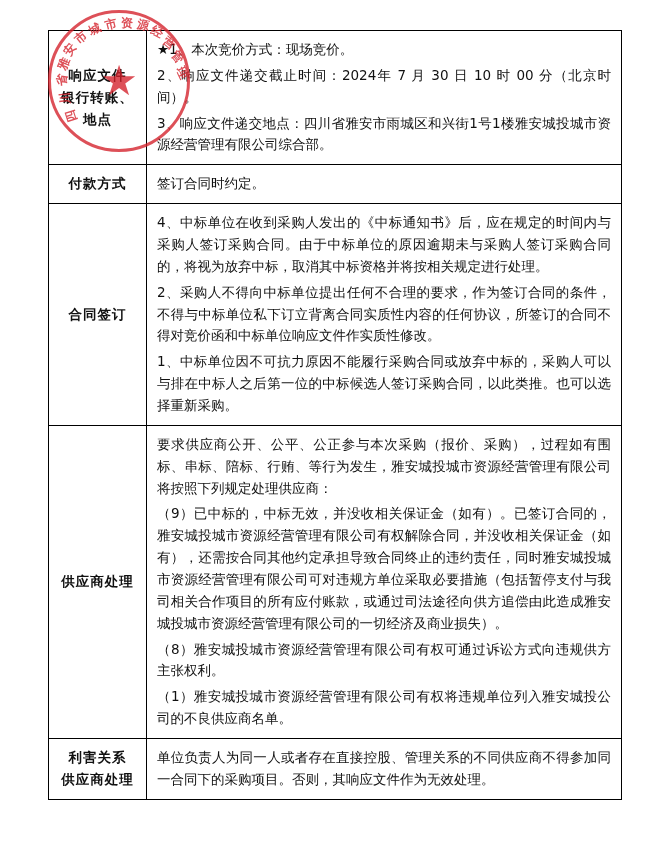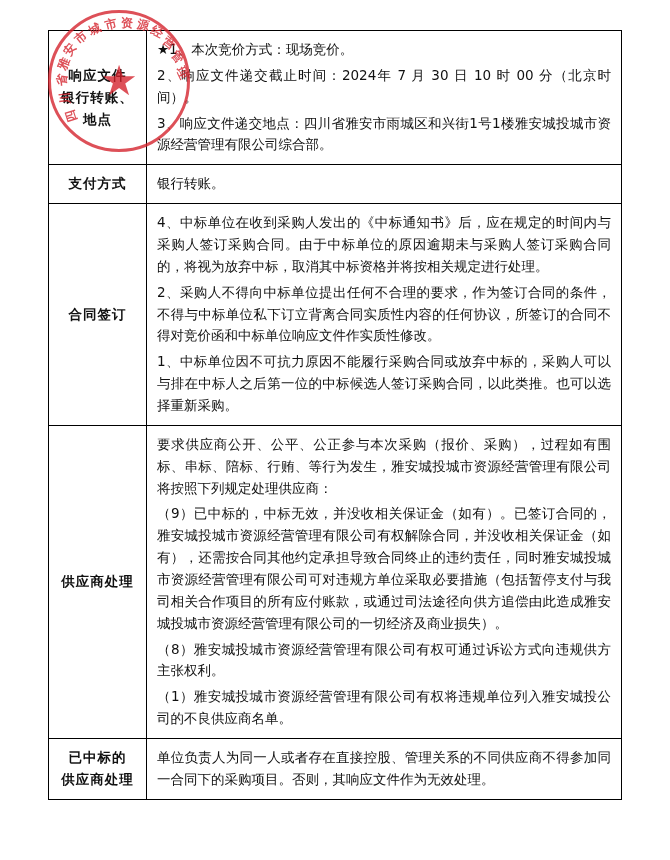--- a/index.html
+++ b/index.html
@@ -131,24 +131,24 @@
           <span class="lbl-line">银行转账、地点</span>
         </td>
         <td class="content">
           <p>★1、本次竞价方式：现场竞价。</p>
           <p>2、响应文件递交截止时间：2024年 7 月 30 日 10 时 00 分（北京时间）。</p>
           <p>3、响应文件递交地点：四川省雅安市雨城区和兴街1号1楼雅安城投城市资源经营管理有限公司综合部。</p>
         </td>
       </tr>
       <tr>
         <td class="label">
-          <span class="lbl-line">支付方式</span>
+          <span class="lbl-line">付款方式</span>
         </td>
         <td class="content content-mid">
-          <p>银行转账。</p>
+          <p>签订合同时约定。</p>
         </td>
       </tr>
       <tr>
         <td class="label">
           <span class="lbl-line">合同签订</span>
         </td>
         <td class="content">
           <p>4、中标单位在收到采购人发出的《中标通知书》后，应在规定的时间内与采购人签订采购合同。由于中标单位的原因逾期未与采购人签订采购合同的，将视为放弃中标，取消其中标资格并将按相关规定进行处理。</p>
           <p>2、采购人不得向中标单位提出任何不合理的要求，作为签订合同的条件，不得与中标单位私下订立背离合同实质性内容的任何协议，所签订的合同不得对竞价函和中标单位响应文件作实质性修改。</p>
           <p>1、中标单位因不可抗力原因不能履行采购合同或放弃中标的，采购人可以与排在中标人之后第一位的中标候选人签订采购合同，以此类推。也可以选择重新采购。</p>
@@ -160,21 +160,21 @@
         </td>
         <td class="content">
           <p>要求供应商公开、公平、公正参与本次采购（报价、采购），过程如有围标、串标、陪标、行贿、等行为发生，雅安城投城市资源经营管理有限公司将按照下列规定处理供应商：</p>
           <p>（9）已中标的，中标无效，并没收相关保证金（如有）。已签订合同的，雅安城投城市资源经营管理有限公司有权解除合同，并没收相关保证金（如有），还需按合同其他约定承担导致合同终止的违约责任，同时雅安城投城市资源经营管理有限公司可对违规方单位采取必要措施（包括暂停支付与我司相关合作项目的所有应付账款，或通过司法途径向供方追偿由此造成雅安城投城市资源经营管理有限公司的一切经济及商业损失）。</p>
           <p>（8）雅安城投城市资源经营管理有限公司有权可通过诉讼方式向违规供方主张权利。</p>
           <p>（1）雅安城投城市资源经营管理有限公司有权将违规单位列入雅安城投公司的不良供应商名单。</p>
         </td>
       </tr>
       <tr>
         <td class="label">
-          <span class="lbl-line">已中标的</span>
+          <span class="lbl-line">利害关系</span>
           <span class="lbl-line">供应商处理</span>
         </td>
         <td class="content">
           <p>单位负责人为同一人或者存在直接控股、管理关系的不同供应商不得参加同一合同下的采购项目。否则，其响应文件作为无效处理。</p>
         </td>
       </tr>
     </tbody>
   </table>
 
 </div>

